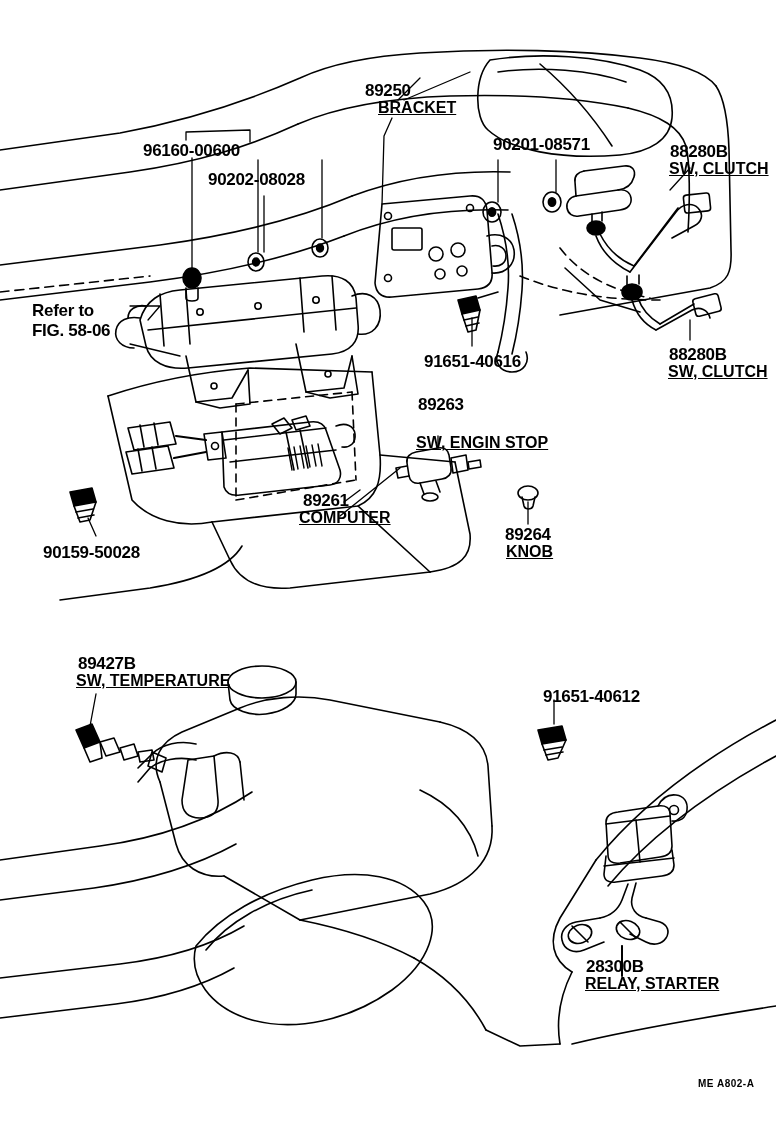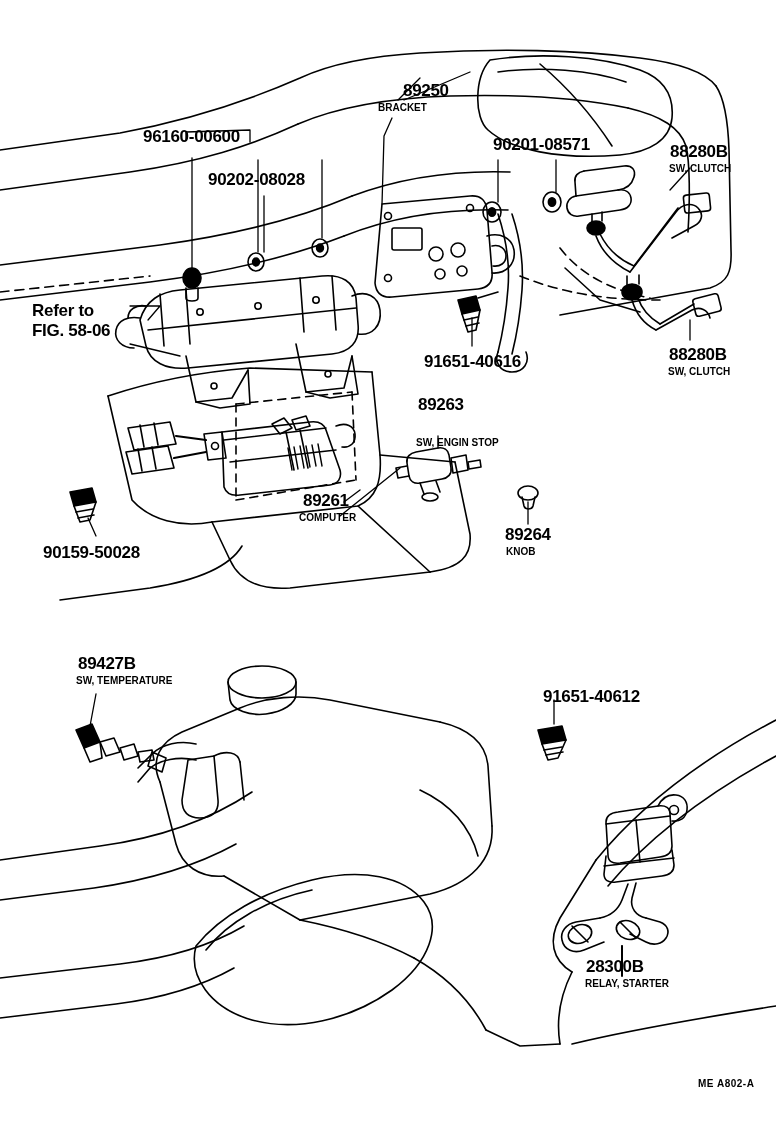--- a/index.html
+++ b/index.html
@@ -1,21 +1,21 @@
 <!DOCTYPE html>
 <html><head>
 <meta charset="utf-8">
 <style>
   html,body{margin:0;padding:0;background:#ffffff;}
   body{width:776px;height:1130px;position:relative;overflow:hidden;
        font-family:"Liberation Sans",sans-serif;color:#000;}
   #diagram{position:absolute;inset:0;}
   .lbl{position:absolute;font-weight:bold;letter-spacing:-0.3px;white-space:nowrap;}
   .num{font-size:17px;line-height:17px;}
-  .sub{font-size:10px;line-height:13px;letter-spacing:0px;}
+  .sub{font-size:16px;line-height:13px;letter-spacing:0px;text-decoration:underline;}
   .refer{font-size:17px;line-height:19px;font-weight:bold;}
   .footer{position:absolute;font-size:10px;font-weight:bold;letter-spacing:0.5px;}
 </style>
 </head>
 <body>
 
 <svg id="diagram" viewBox="0 0 776 1130" width="776" height="1130">
   <g fill="none" stroke="#000" stroke-width="1.6" stroke-linejoin="round" stroke-linecap="round">
 
     <g>
@@ -322,24 +322,24 @@
 
       <path d="M96 694 L90 726"></path>
 
       <path d="M554 700 L554 724"></path>
 
       <path d="M622 962 L622 946"></path>
     </g>
   </g>
 </svg>
 
-<div class="lbl num" style="left:403px;top:82px;">89250</div>
+<div class="lbl num" style="left:365px;top:82px;">89250</div>
 <div class="lbl sub" style="left:378px;top:101px;">BRACKET</div>
 
-<div class="lbl num" style="left:143px;top:128px;">96160-00600</div>
+<div class="lbl num" style="left:143px;top:142px;">96160-00600</div>
 
 <div class="lbl num" style="left:208px;top:171px;">90202-08028</div>
 
 <div class="lbl num" style="left:493px;top:136px;text-align:center;">90201-08571</div>
 
 <div class="lbl num" style="left:670px;top:143px;">88280B</div>
 <div class="lbl sub" style="left:669px;top:162px;">SW, CLUTCH</div>
 
 <div class="lbl num" style="left:669px;top:346px;">88280B</div>
 <div class="lbl sub" style="left:668px;top:365px;">SW, CLUTCH</div>

